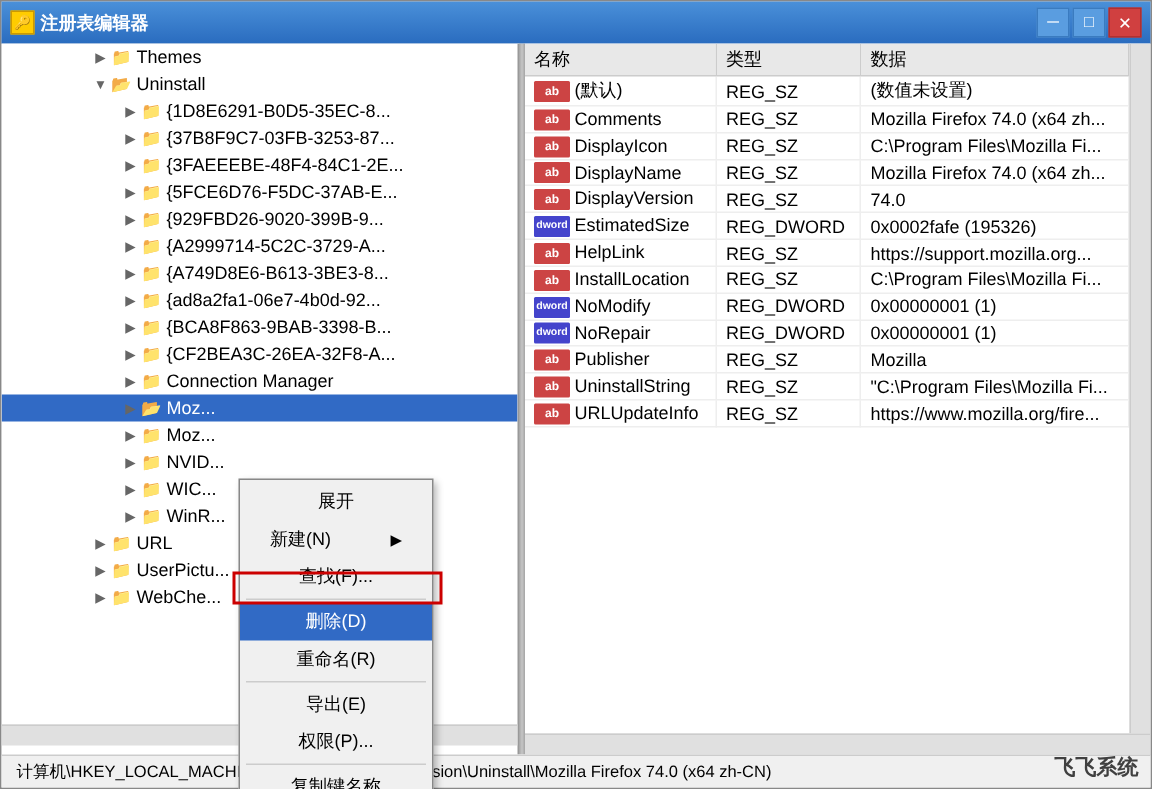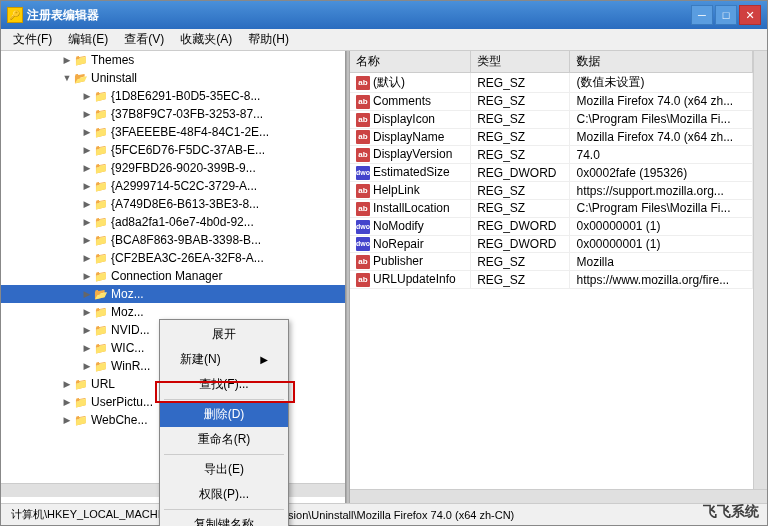--- a/index.html
+++ b/index.html
@@ -151,21 +151,21 @@
       border-bottom: 1px solid #eee;
       border-right: 1px solid #eee;
       padding: 1px 6px;
       font-size: 12px;
       white-space: nowrap;
       overflow: hidden;
       max-width: 200px;
     }
     .type-icon {
       display: inline-block;
-      width: 14px; height: 14px;
+      width: 24px; height: 14px;
       background: #cc4444;
       color: white;
       font-size: 8px;
       font-weight: bold;
       border-radius: 1px;
       text-align: center;
       line-height: 14px;
       margin-right: 3px;
       vertical-align: middle;
     }
@@ -285,27 +285,20 @@
   <div class="titlebar">
     <div class="titlebar-icon">🔑</div>
     <span class="titlebar-title">注册表编辑器</span>
     <div class="titlebar-buttons">
       <div class="title-btn">─</div>
       <div class="title-btn">□</div>
       <div class="title-btn close">✕</div>
     </div>
   </div>
 
-  <div class="menubar">
-    <span class="menu-item">文件(F)</span>
-    <span class="menu-item">编辑(E)</span>
-    <span class="menu-item">查看(V)</span>
-    <span class="menu-item">收藏夹(A)</span>
-    <span class="menu-item">帮助(H)</span>
-  </div>
 
   <div class="main-content">
 
     <div class="left-panel">
       <div class="tree-area">
 
         <div class="tree-item" style="padding-left:60px">
           <span class="tree-arrow">▶</span>
           <span class="folder-icon folder-closed">📁</span>
           <span>Themes</span>
@@ -521,20 +514,27 @@
   </tr>
                 <tr>
     <td>
       <span class="type-icon ">ab</span>Publisher
     </td>
     <td>REG_SZ</td>
     <td>Mozilla</td>
   </tr>
                 <tr>
     <td>
+      <span class="type-icon ">ab</span>UninstallString
+    </td>
+    <td>REG_SZ</td>
+    <td>"C:\Program Files\Mozilla Fi...</td>
+  </tr>
+                <tr>
+    <td>
       <span class="type-icon ">ab</span>URLUpdateInfo
     </td>
     <td>REG_SZ</td>
     <td>https://www.mozilla.org/fire...</td>
   </tr>
               </tbody>
           </table>
         </div>
         <div class="right-scroll"></div>
       </div>

